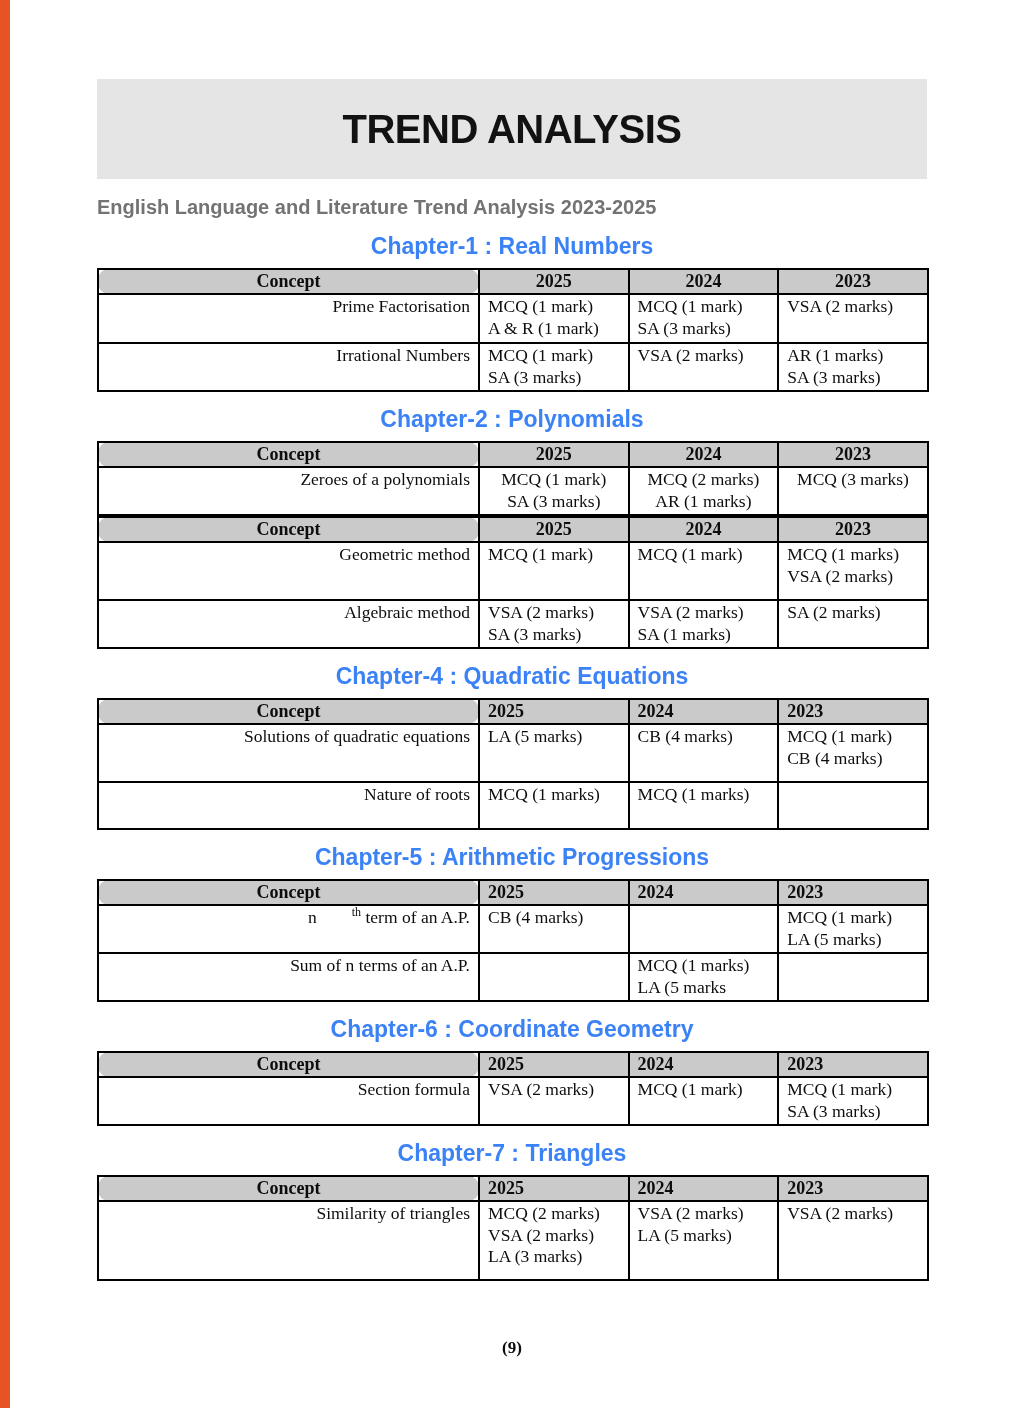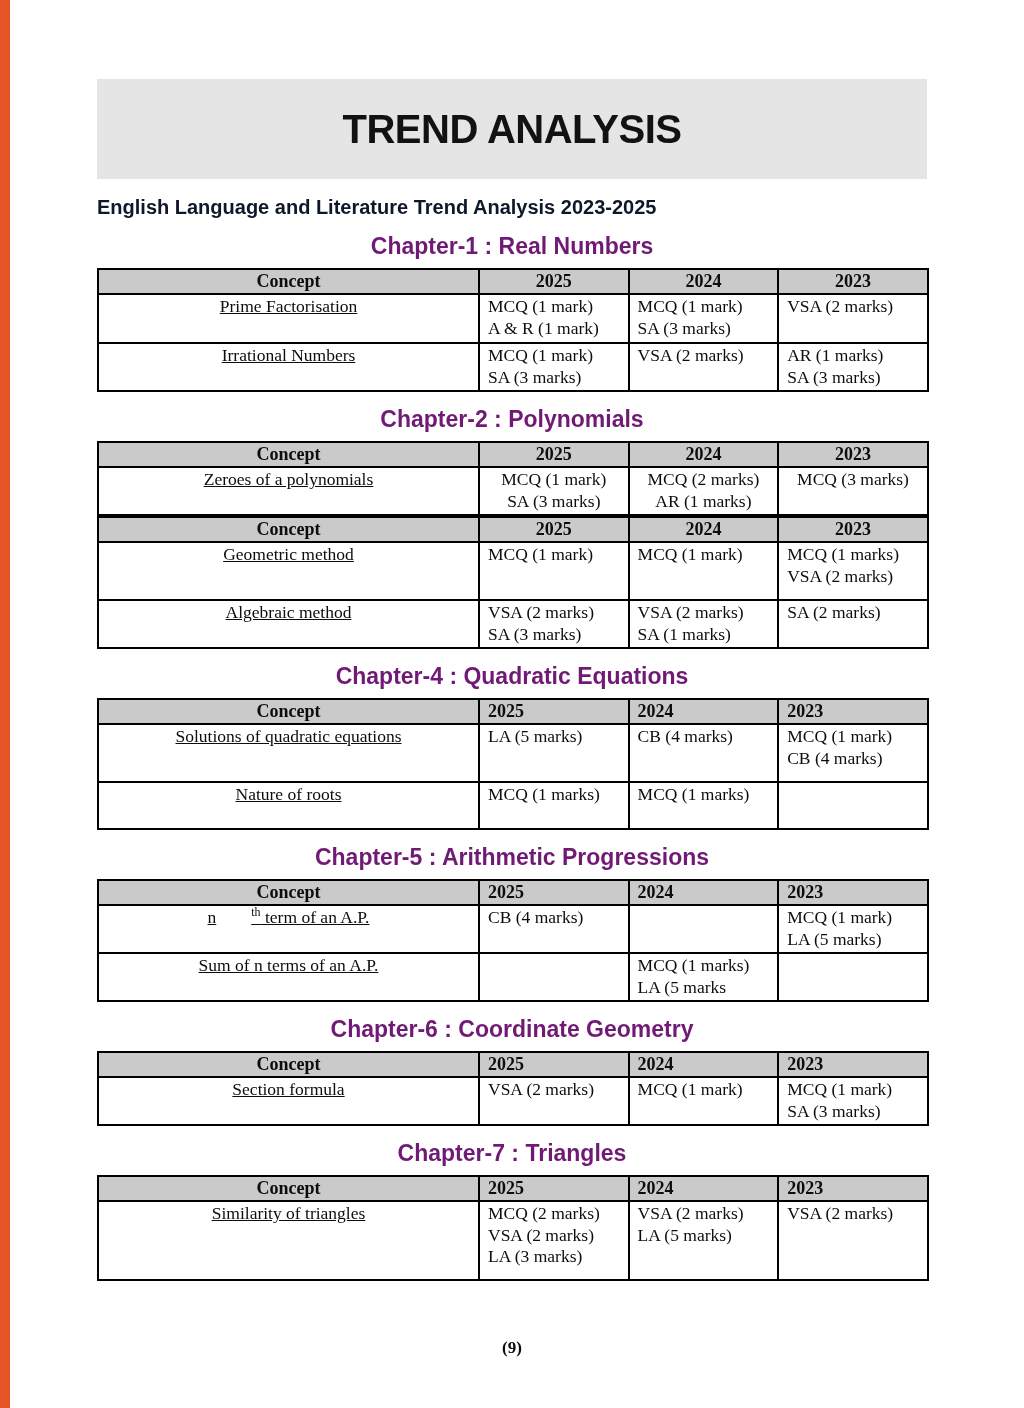--- a/index.html
+++ b/index.html
@@ -23,44 +23,44 @@
   .title-band{
     margin-top:79px;height:100px;background:var(--title-band-bg);
     display:flex;align-items:center;justify-content:center;
   }
   h1.page-title{
     margin:0;font-family:"Liberation Sans",sans-serif;font-weight:bold;
     font-size:40px;letter-spacing:-0.5px;color:#121212;
   }
   .subtitle{
     margin-top:17px;font-family:"Liberation Sans",sans-serif;font-weight:bold;
-    font-size:20px;color:#0f172a;
+    font-size:20px;color:#737373;
   }
   .chapter-title{
     margin:14px 0 8px 0;text-align:center;
     font-family:"Liberation Sans",sans-serif;font-weight:bold;
-    font-size:23px;color:#701a75;
+    font-size:23px;color:#3b82f6;
   }
   table.trend{
     width:830px;border-collapse:collapse;table-layout:fixed;
   }
   table.trend col.c-concept{width:381px;}
   table.trend col.c-year{width:149.6px;}
   table.trend th,table.trend td{
     border:2px solid var(--border);vertical-align:top;
     padding:1px 8px 2px 8px;font-size:17.5px;line-height:21.5px;
   }
   table.trend thead th{
     background:var(--table-header-bg);font-weight:bold;height:24px;
     padding-top:0;padding-bottom:0;font-size:18px;line-height:23px;
   }
-  th.concept-h{text-align:center;font-size:19px;}
+  th.concept-h{text-align:center;font-size:19px;border-radius:11px;}
   th.year-h.align-center{text-align:center;}
   th.year-h.align-left{text-align:left;}
-  td.concept-cell{text-align:center;text-decoration:underline;}
+  td.concept-cell{text-align:right;}
   table.cells-center td.year-cell{text-align:center;}
   sup{font-size:12px;line-height:0;vertical-align:super;padding-left:35px;}
   
   .t0 tr.r0 td{height:49px;} .t0 tr.r1 td{height:47px;border-radius:16px;}
   .t1 tr.r0 td{height:45px;}
   .t2 tr.r0 td{height:58px;} .t2 tr.r1 td{height:46px;}
   .t3 tr.r0 td{height:58px;} .t3 tr.r1 td{height:47px;}
   .t4 tr.r0 td{height:45px;} .t4 tr.r1 td{height:47px;}
   .t5 tr.r0 td{height:64px;} .t5 tr.r1 td{height:45px;}
   .t6 tr.r0 td{height:79px;}

